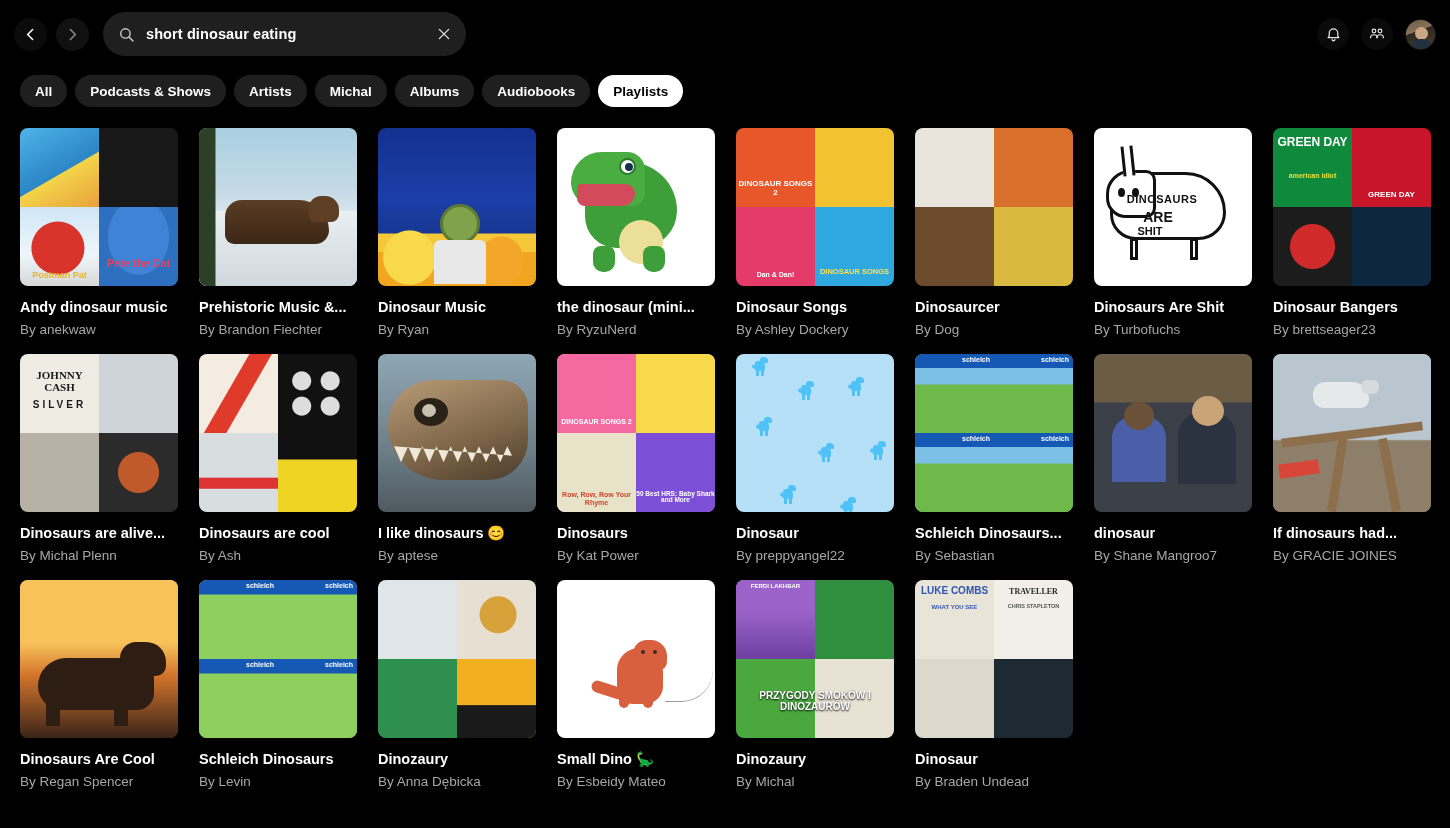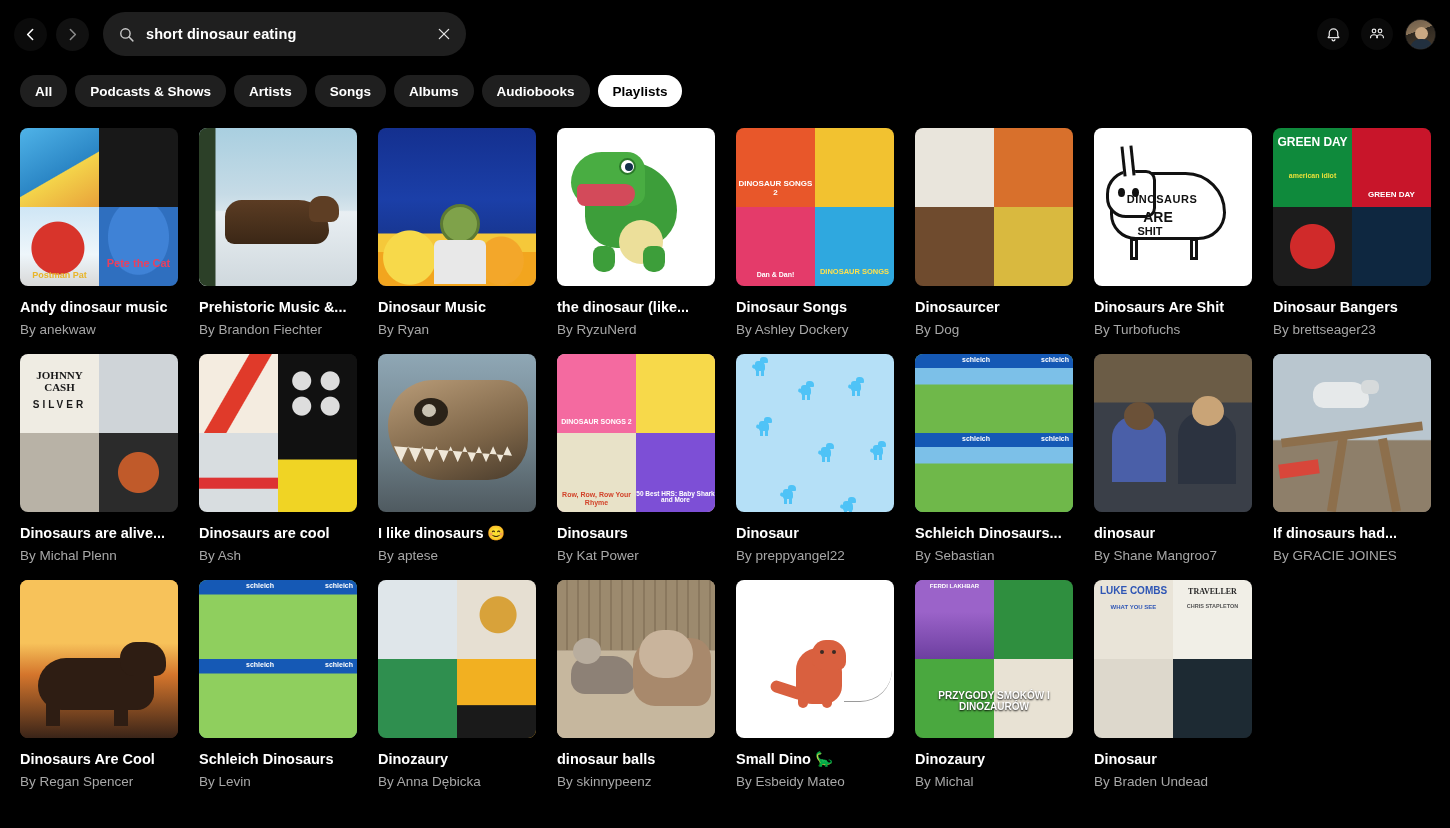--- a/index.html
+++ b/index.html
@@ -235,21 +235,21 @@
       <span class="a-face"></span>
       <span class="a-body"></span>
     </div>
   </div>
 </div>
 
 <div class="chips">
   <div class="chip">All</div>
   <div class="chip">Podcasts &amp; Shows</div>
   <div class="chip">Artists</div>
-  <div class="chip">Songs</div>
+  <div class="chip">Michal</div>
   <div class="chip">Albums</div>
   <div class="chip">Audiobooks</div>
   <div class="chip active">Playlists</div>
 </div>
 
 <div class="grid">
 
   <div class="card">
     <div class="cover">
       <span class="q tl c-andy"></span>
@@ -292,21 +292,21 @@
     <div class="cover c-trex">
       <span style="position:absolute;left:28px;top:34px;width:92px;height:86px;border-radius:46px 52px 40px 34px;background:#3d9e3a"></span>
       <span style="position:absolute;left:14px;top:24px;width:74px;height:54px;border-radius:34px 20px 14px 26px;background:#49ad42"></span>
       <span style="position:absolute;left:20px;top:56px;width:58px;height:22px;border-radius:6px 12px 16px 10px;background:#d34a5a"></span>
       <span style="position:absolute;left:62px;top:30px;width:17px;height:17px;border-radius:50%;background:#fff;border:2px solid #2b7a2a"></span>
       <span style="position:absolute;left:68px;top:35px;width:8px;height:8px;border-radius:50%;background:#12304a"></span>
       <span style="position:absolute;left:62px;top:92px;width:44px;height:44px;border-radius:22px;background:#ecdf9a"></span>
       <span style="position:absolute;left:36px;top:118px;width:22px;height:26px;border-radius:8px 8px 10px 10px;background:#3d9e3a"></span>
       <span style="position:absolute;left:86px;top:118px;width:22px;height:26px;border-radius:8px 8px 10px 10px;background:#3d9e3a"></span>
     </div>
-    <div class="title">the dinosaur (like...</div>
+    <div class="title">the dinosaur (mini...</div>
     <div class="sub">By RyzuNerd</div>
   </div>
 
   <div class="card">
     <div class="cover">
       <span class="q tl c-ds1">
         <span class="ctext" style="bottom:10px;font-size:8px;color:#fff">DINOSAUR SONGS 2</span>
       </span>
       <span class="q tr c-ds2"></span>
       <span class="q bl c-ds3">
@@ -585,32 +585,20 @@
       </span>
       <span class="q bl" style="background:#2f8f4f"></span>
       <span class="q br" style="background:#f2b021">
         <span class="fill" style="background:linear-gradient(180deg,transparent 58%,#1a1a1a 59%)"></span>
       </span>
     </div>
     <div class="title">Dinozaury</div>
     <div class="sub">By Anna Dębicka</div>
   </div>
 
-  <div class="card">
-    <div class="cover c-dog">
-      <span class="fill" style="background:linear-gradient(180deg,#8b7a62 0 44%,#c6b79e 45%)"></span>
-      <span class="fill" style="background:repeating-linear-gradient(90deg,#9c8a6e 0 9px,#8a785e 9px 11px);height:44%"></span>
-      <span style="position:absolute;left:14px;top:76px;width:64px;height:38px;border-radius:18px 22px 12px 14px;background:#8d8176"></span>
-      <span style="position:absolute;left:16px;top:58px;width:28px;height:26px;border-radius:50%;background:#b8ad9e"></span>
-      <span style="position:absolute;left:76px;top:58px;width:78px;height:68px;border-radius:26px 20px 14px 22px;background:#a8896c"></span>
-      <span style="position:absolute;left:82px;top:50px;width:54px;height:48px;border-radius:24px;background:#c9b49c"></span>
-    </div>
-    <div class="title">dinosaur balls</div>
-    <div class="sub">By skinnypeenz</div>
-  </div>
 
   <div class="card">
     <div class="cover c-small">
       <span style="position:absolute;left:60px;top:68px;width:46px;height:56px;border-radius:22px 24px 18px 16px;background:#d9603f"></span>
       <span style="position:absolute;left:76px;top:60px;width:34px;height:30px;border-radius:14px 16px 8px 10px;background:#d9603f"></span>
       <span style="position:absolute;left:34px;top:104px;width:34px;height:12px;border-radius:8px;background:#d9603f;transform:rotate(18deg)"></span>
       <span style="position:absolute;left:84px;top:70px;width:4px;height:4px;border-radius:50%;background:#3a2a24"></span>
       <span style="position:absolute;left:96px;top:70px;width:4px;height:4px;border-radius:50%;background:#3a2a24"></span>
       <span style="position:absolute;left:108px;top:90px;width:48px;height:32px;border-bottom:1.5px solid #9a9a9a;border-radius:0 0 40px 0"></span>
       <span style="position:absolute;left:62px;top:114px;width:10px;height:14px;border-radius:0 0 5px 5px;background:#d9603f"></span>

